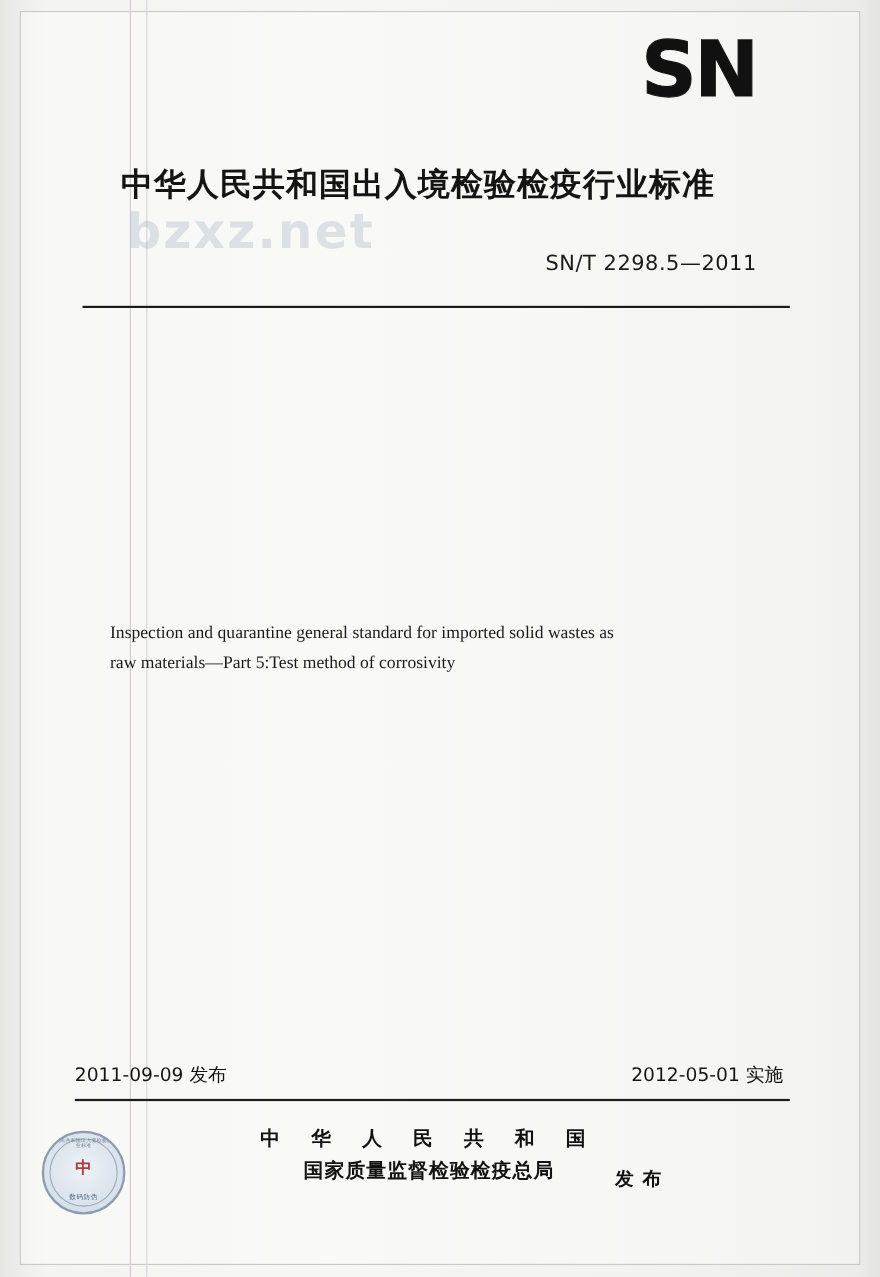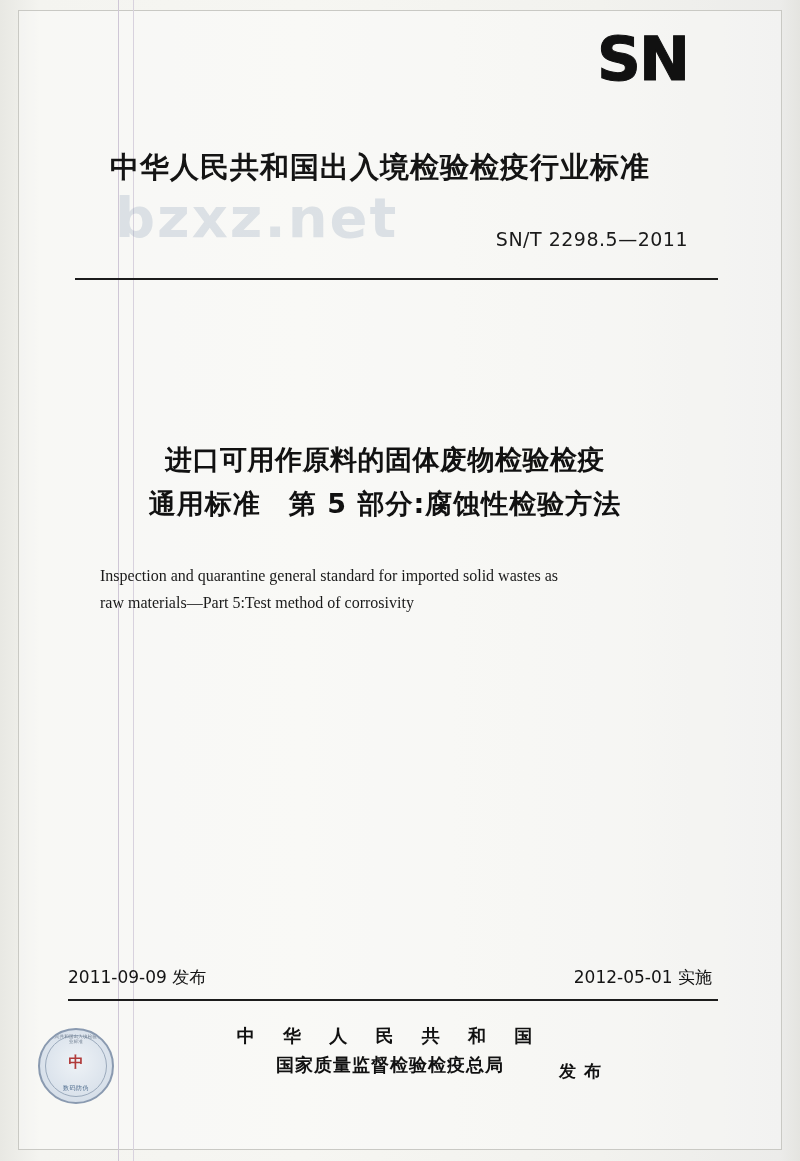--- a/index.html
+++ b/index.html
@@ -58,21 +58,21 @@
     height: 1161px;
   }
 
   
   .sn-logo {
     position: absolute;
     right: 52px;
     top: 28px;
     font-family: "DejaVu Sans", sans-serif;
     font-weight: bold;
-    font-size: 61px;
+    font-size: 70px;
     letter-spacing: -2px;
     color: #111;
     line-height: 1;
     -webkit-text-stroke: 1px #111;
   }
 
   .cn-title {
     position: absolute;
     left: 0;
     right: 40px;
@@ -103,21 +103,21 @@
     height: 2px;
     background: #1c1c1c;
   }
 
   .watermark {
     position: absolute;
     left: 55px;
     top: 185px;
     font-family: "DejaVu Sans", sans-serif;
     font-weight: bold;
-    font-size: 56px;
+    font-size: 44px;
     color: rgba(120,140,170,0.22);
     letter-spacing: 2px;
     pointer-events: none;
   }
 
   .doc-title {
     position: absolute;
     left: 0;
     right: 30px;
     top: 438px;
@@ -254,24 +254,20 @@
     <div class="sn-logo">SN</div>
 
     <div class="cn-title">中华人民共和国出入境检验检疫行业标准</div>
 
     <div class="watermark">bzxz.net</div>
 
     <div class="std-no">SN/T 2298.5—2011</div>
 
     <div class="rule-top"></div>
 
-    <div class="doc-title">
-      <div class="ln1">进口可用作原料的固体废物检验检疫</div>
-      <div class="ln2">通用标准　第 5 部分:腐蚀性检验方法</div>
-    </div>
 
     <div class="doc-title-en">
       <div>Inspection and quarantine general standard for imported solid wastes as</div>
       <div>raw materials—Part 5:Test method of corrosivity</div>
     </div>
 
     <div class="date-row">
       <span class="date-left">2011-09-09 发布</span>
       <span class="date-right">2012-05-01 实施</span>
     </div>

